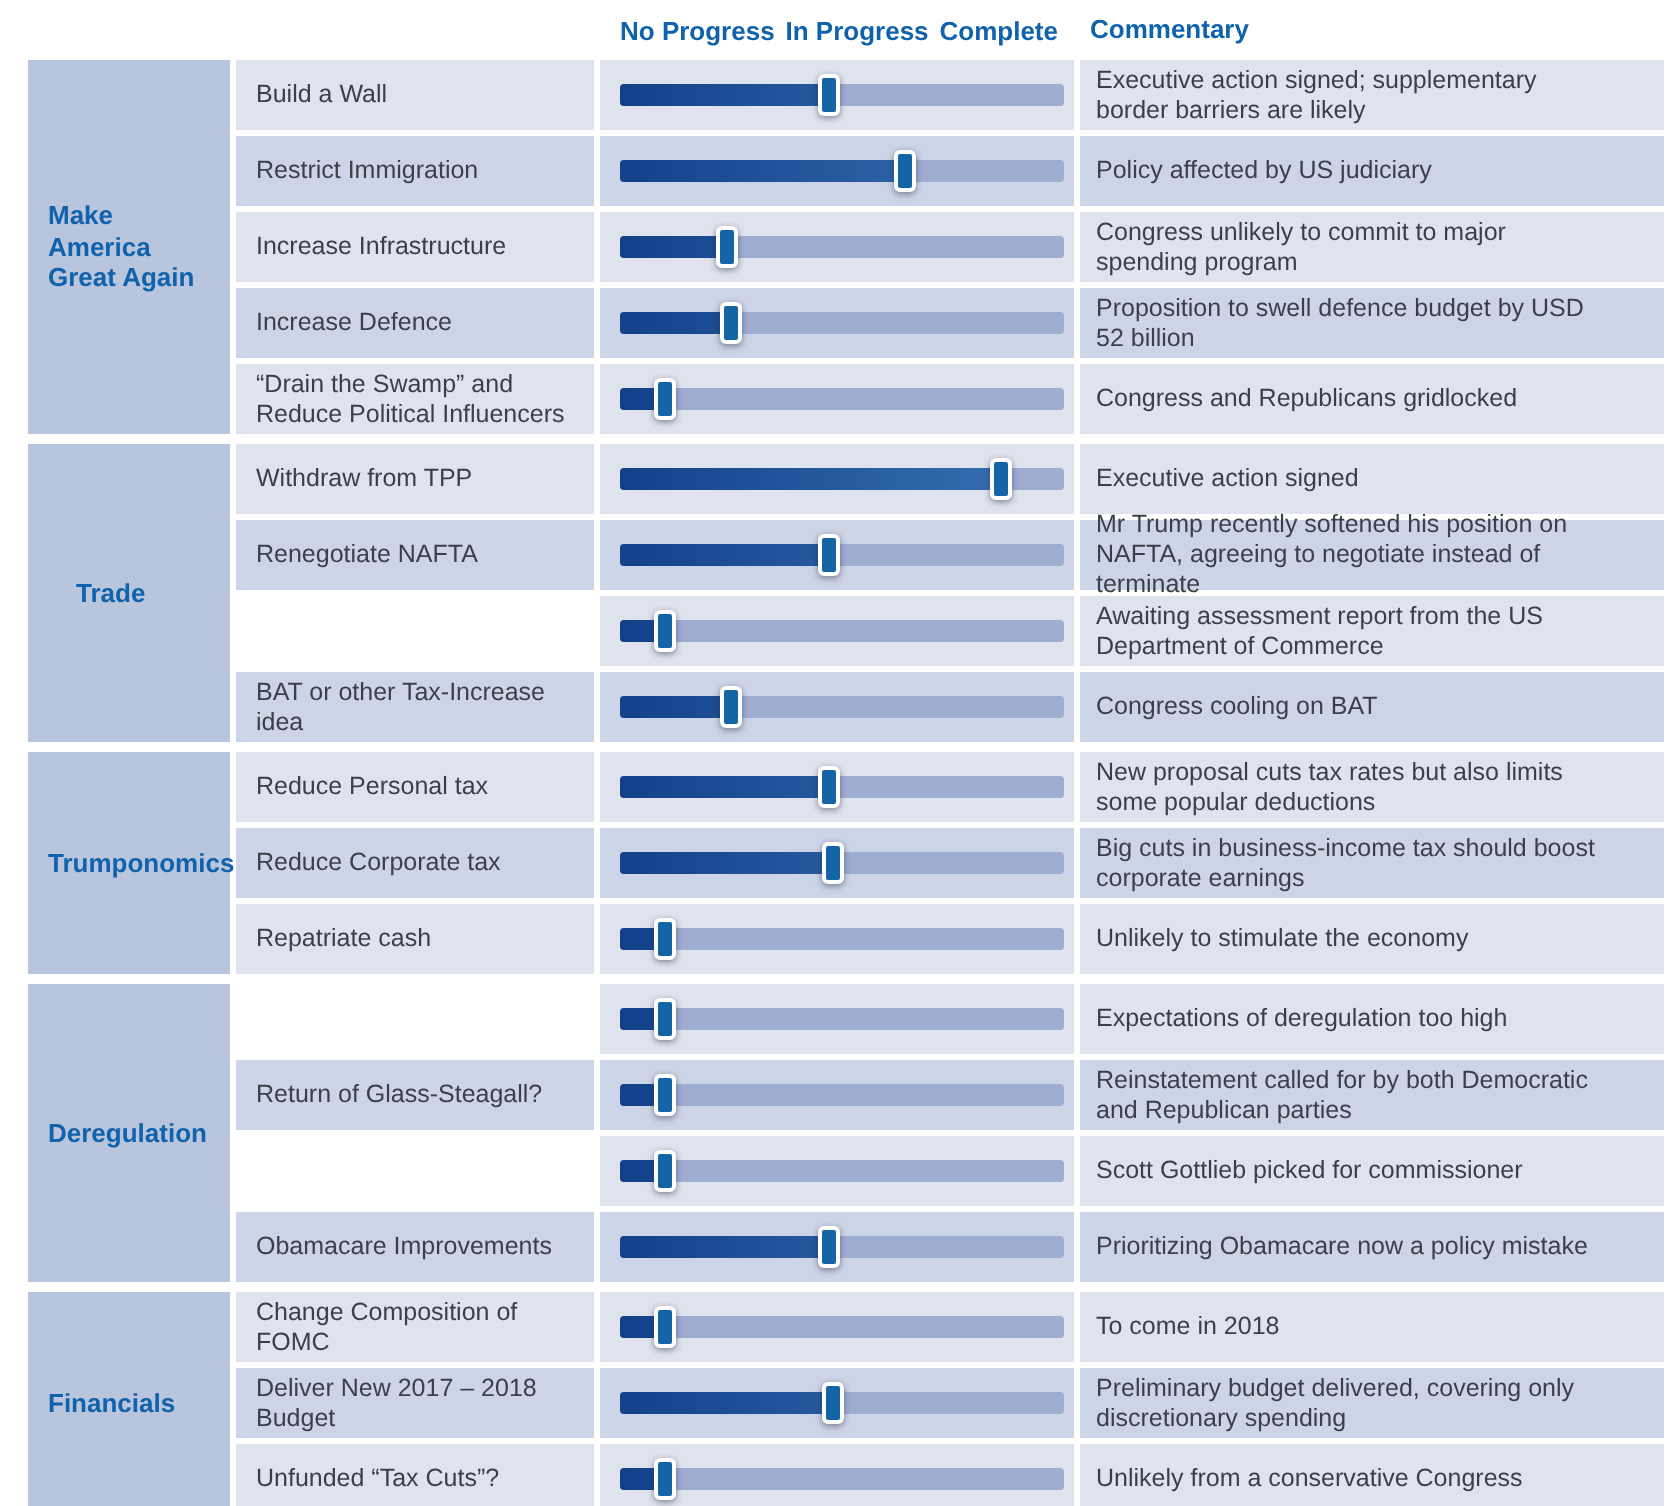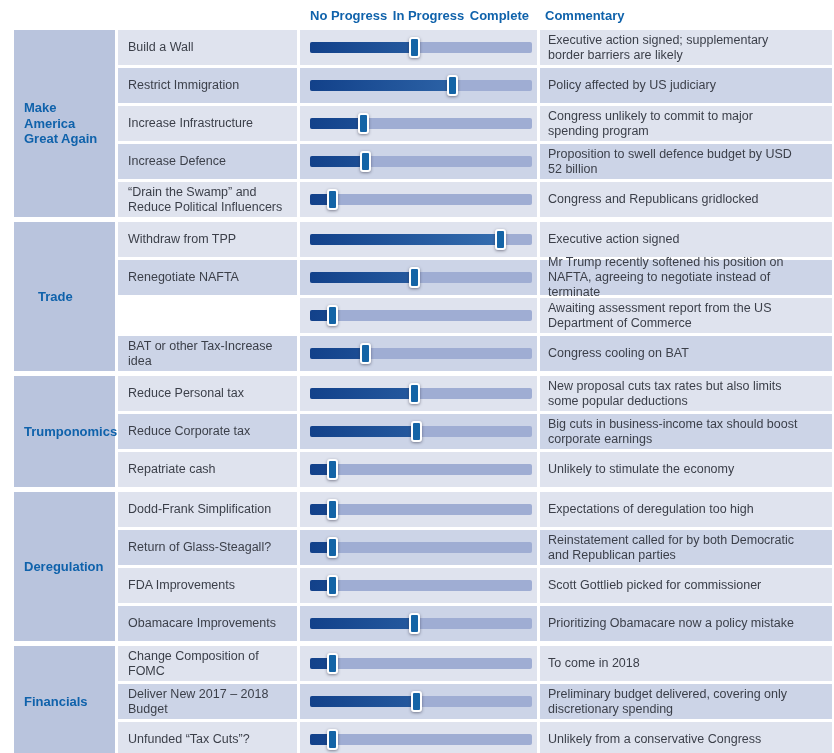--- a/index.html
+++ b/index.html
@@ -289,23 +289,20 @@
           </div>
         </div>
         <div class="cell commentary-cell light">
           <span>Unlikely to stimulate the economy</span>
         </div>
       </div>
       <div class="section">
         <div class="cell category-cell" style="grid-row: 1 / span 4;">
           <span>Deregulation</span>
         </div>
-        <div class="cell item-cell light">
-          <span>Dodd-Frank Simplification</span>
-        </div>
         <div class="cell slider-cell light">
           <div class="slider">
             <div class="track"></div>
             <div class="fill" style="width: 22.2px;"></div>
             <div class="handle" style="left: 16.7px;"></div>
           </div>
         </div>
         <div class="cell commentary-cell light">
           <span>Expectations of deregulation too high</span>
         </div>
@@ -314,23 +311,20 @@
         </div>
         <div class="cell slider-cell dark">
           <div class="slider">
             <div class="track"></div>
             <div class="fill" style="width: 22.2px;"></div>
             <div class="handle" style="left: 16.7px;"></div>
           </div>
         </div>
         <div class="cell commentary-cell dark">
           <span>Reinstatement called for by both Democratic and Republican parties</span>
-        </div>
-        <div class="cell item-cell light">
-          <span>FDA Improvements</span>
         </div>
         <div class="cell slider-cell light">
           <div class="slider">
             <div class="track"></div>
             <div class="fill" style="width: 22.2px;"></div>
             <div class="handle" style="left: 16.7px;"></div>
           </div>
         </div>
         <div class="cell commentary-cell light">
           <span>Scott Gottlieb picked for commissioner</span>

